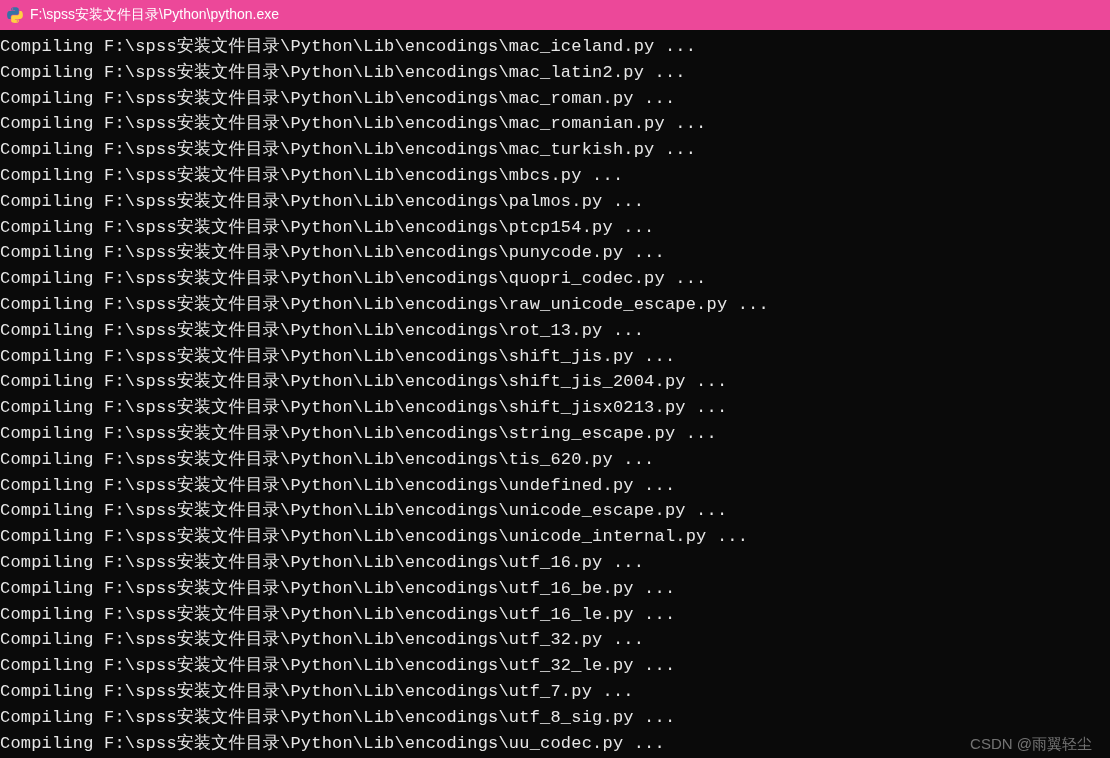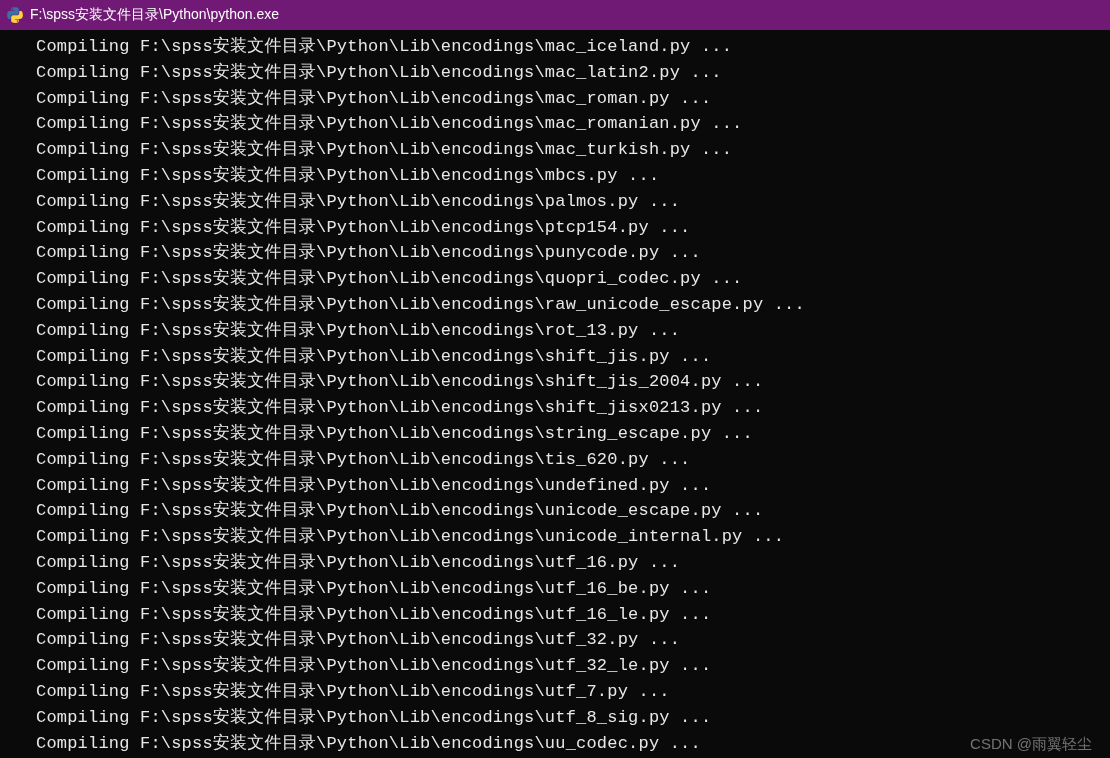--- a/index.html
+++ b/index.html
@@ -10,21 +10,21 @@
     body {
       width: 1110px;
       height: 758px;
       background: #000000;
       font-family: "Consolas", "Courier New", monospace;
       overflow: hidden;
       position: relative;
     }
     .titlebar {
       height: 30px;
-      background: #701a75;
+      background: #ec4899;
       display: flex;
       align-items: center;
       padding-left: 6px;
       color: #ffffff;
       font-family: "Segoe UI", Tahoma, sans-serif;
       font-size: 14px;
     }
     .titlebar .icon {
       width: 18px;
       height: 18px;
@@ -41,21 +41,20 @@
       color: #e8e8e8;
       font-size: 17px;
       line-height: 25.8px;
       padding: 4px 0 0 0;
       font-family: "NSimSun", "SimSun", "Consolas", "Courier New", monospace;
       white-space: pre;
       letter-spacing: 0.2px;
     }
     .console .line {
       display: block;
-      padding-left: 36px;
     }
     .watermark {
       position: absolute;
       right: 18px;
       bottom: 4px;
       color: rgba(200,200,200,0.55);
       font-family: "Microsoft YaHei", Arial, sans-serif;
       font-size: 15px;
       pointer-events: none;
       white-space: nowrap;

